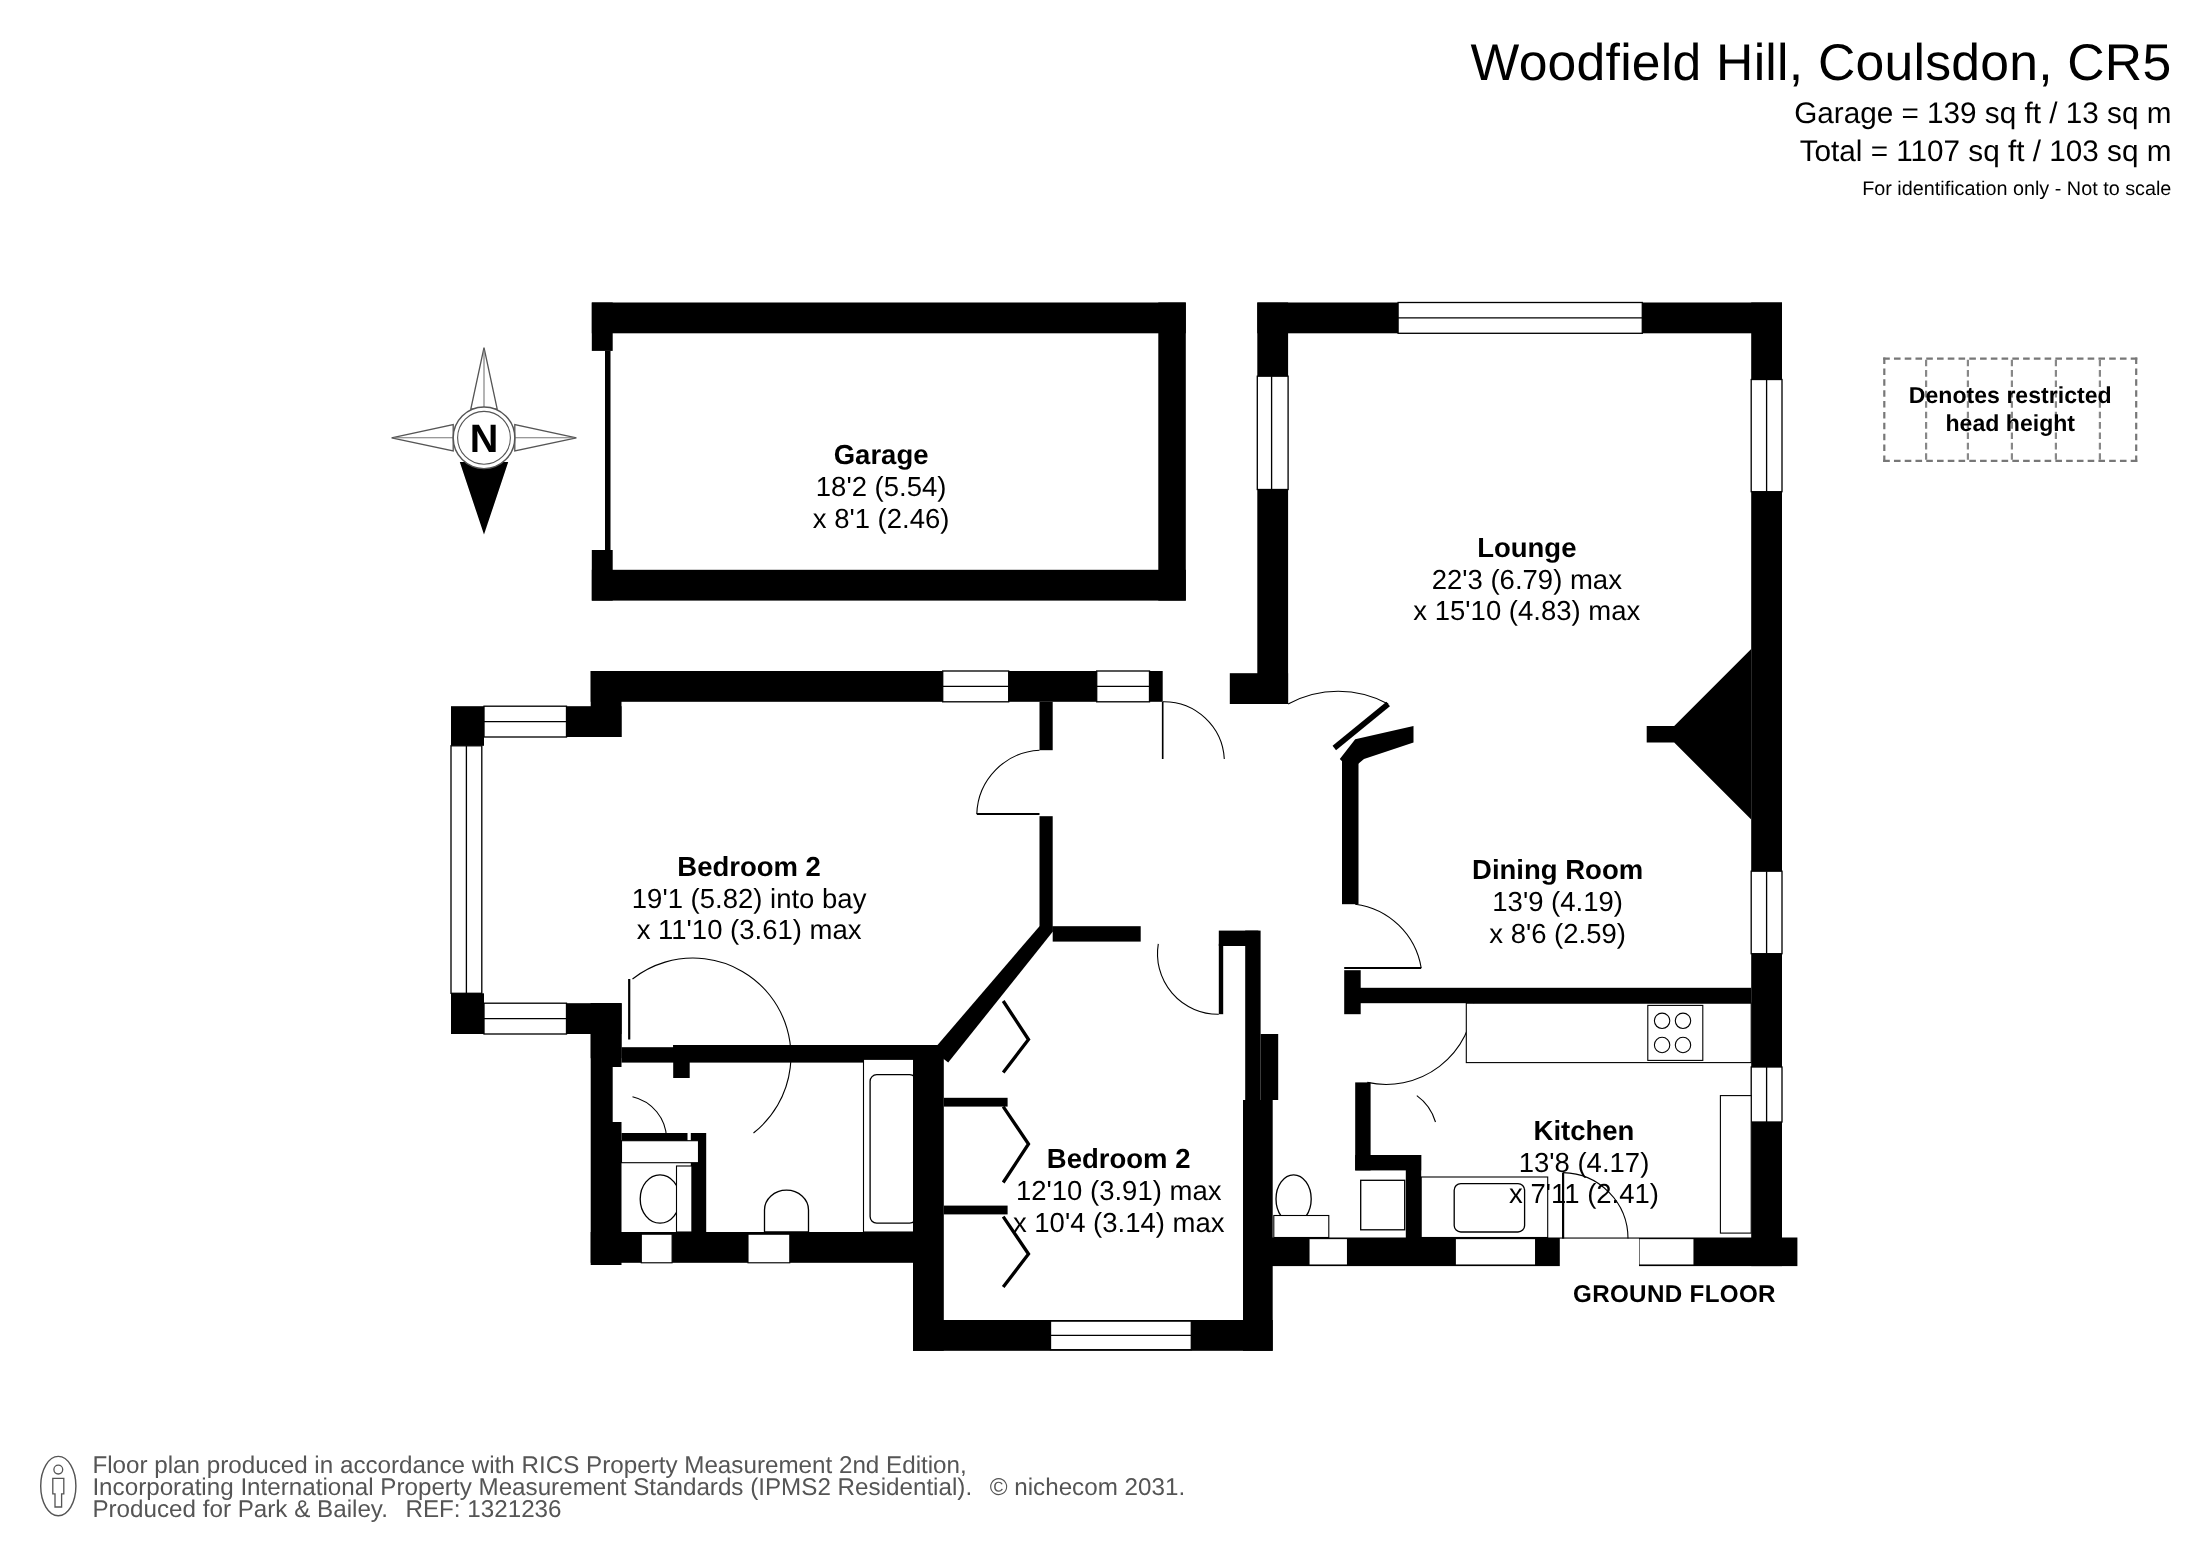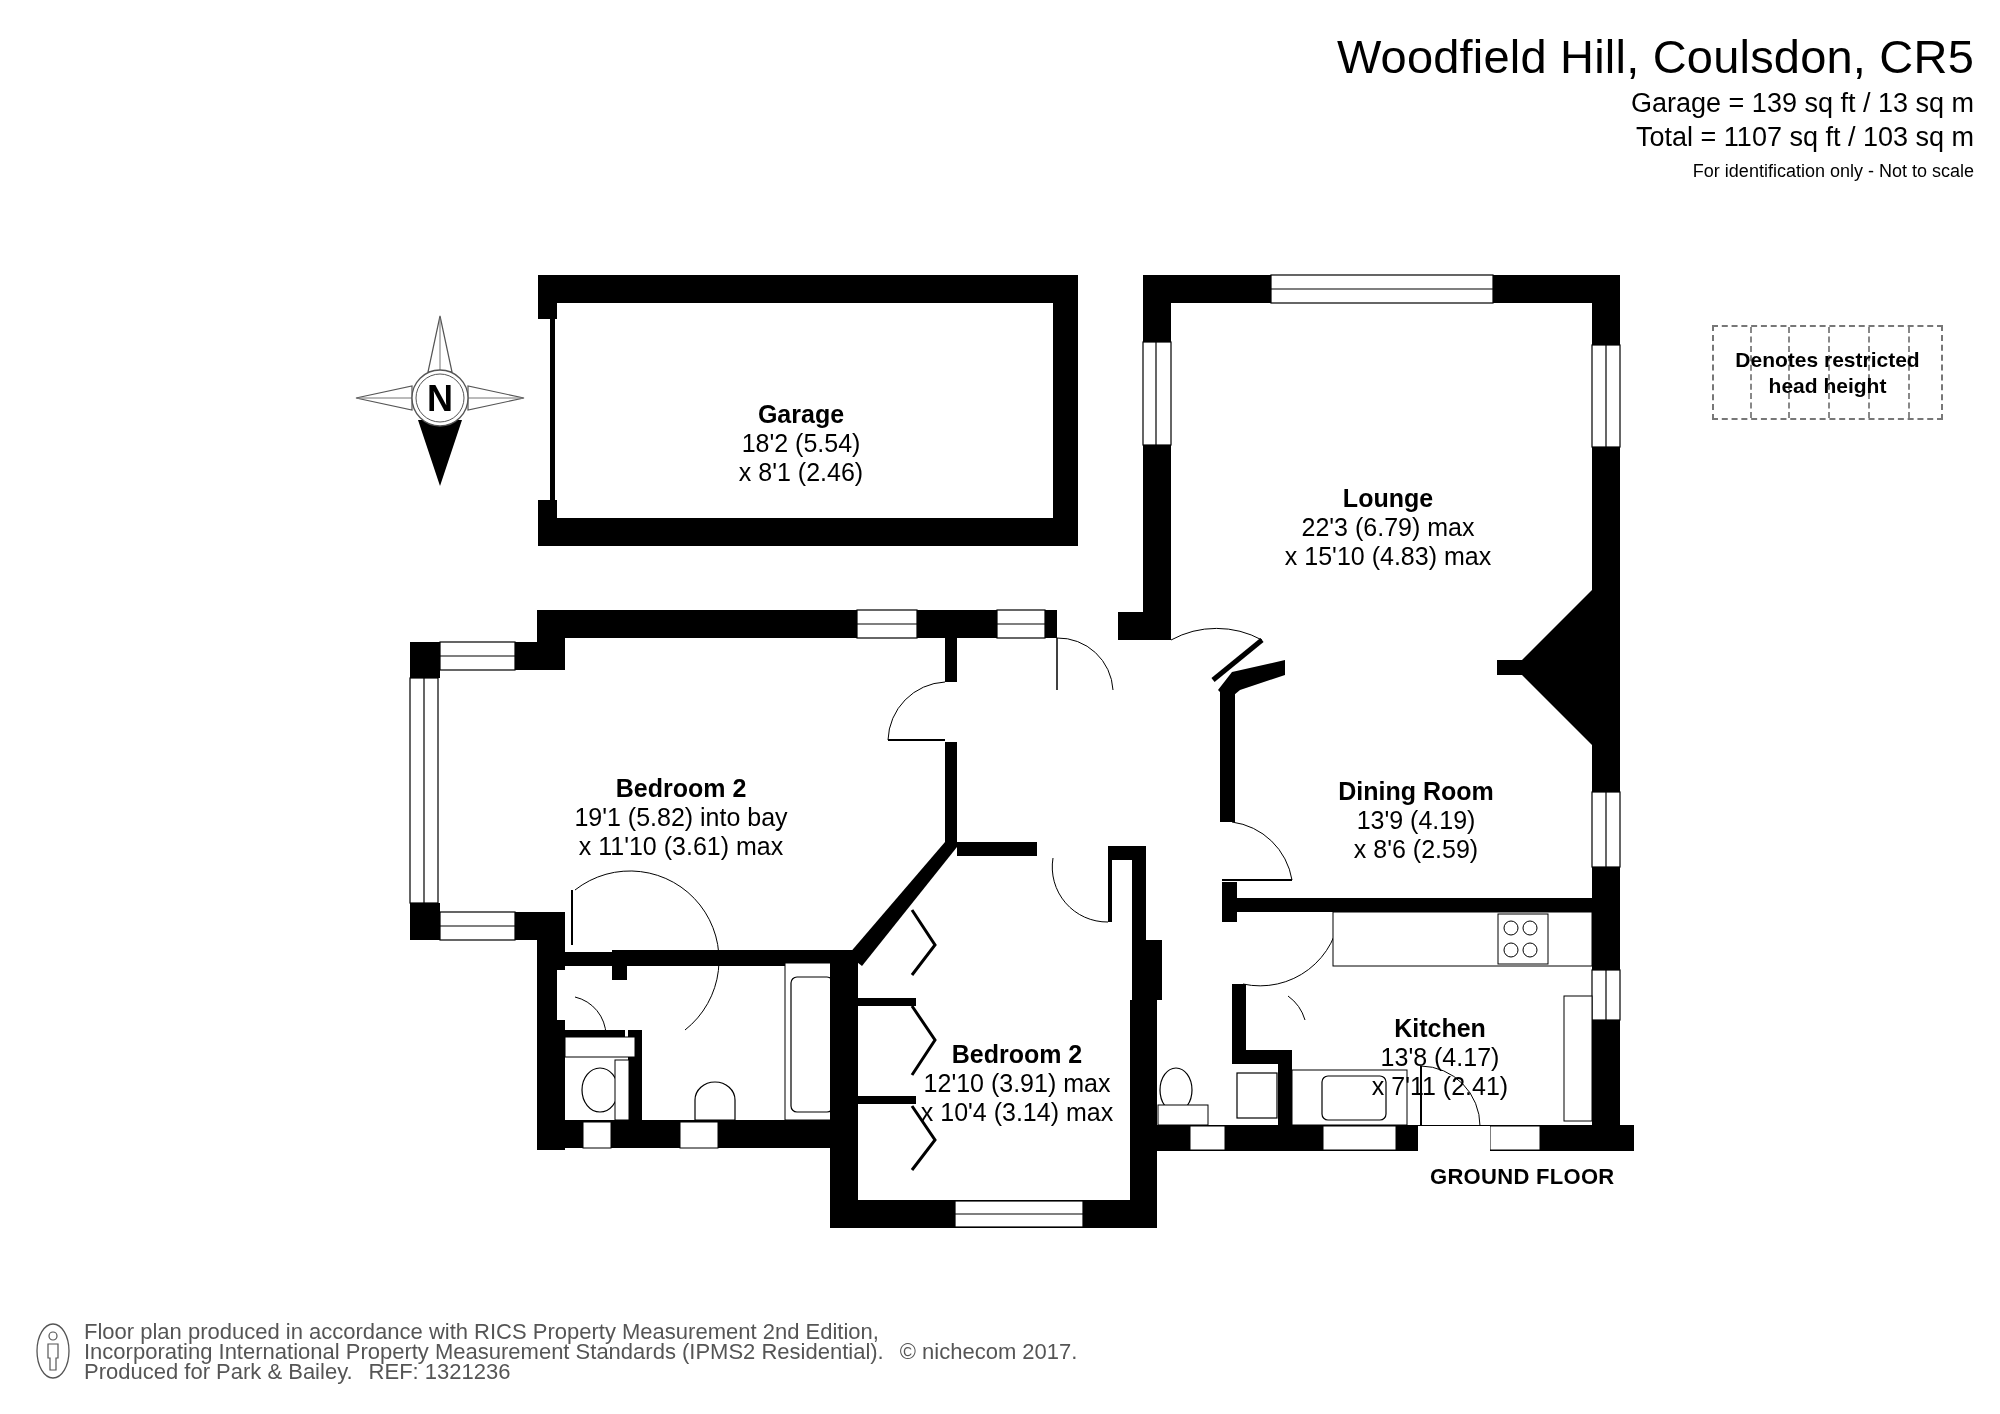--- a/index.html
+++ b/index.html
@@ -247,16 +247,16 @@
 <div class="floor-label">GROUND FLOOR</div>
 
 <div class="footer">
   <svg class="fp-icon" viewBox="0 0 34 58">
     <ellipse cx="17" cy="29" rx="16" ry="27" fill="none" stroke="#555" stroke-width="1.3"></ellipse>
     <circle cx="17" cy="14" r="4" fill="none" stroke="#555" stroke-width="1.2"></circle>
     <path d="M12,22 L22,22 L22,36 L20,36 L20,48 L14,48 L14,36 L12,36 Z" fill="none" stroke="#555" stroke-width="1.2"></path>
   </svg>
   <div class="footer-text">
     <div>Floor plan produced in accordance with RICS Property Measurement 2nd Edition,</div>
-    <div><span>Incorporating International Property Measurement Standards (IPMS2 Residential).</span><span class="gap"></span><span>© nichecom 2017.</span></div>
+    <div><span>Incorporating International Property Measurement Standards (IPMS2 Residential).</span><span class="gap"></span><span>© nichecom 2031.</span></div>
     <div><span>Produced for Park &amp; Bailey.</span><span class="gap"></span><span>REF:  1321236</span></div>
   </div>
 </div>
 
 </body></html>

